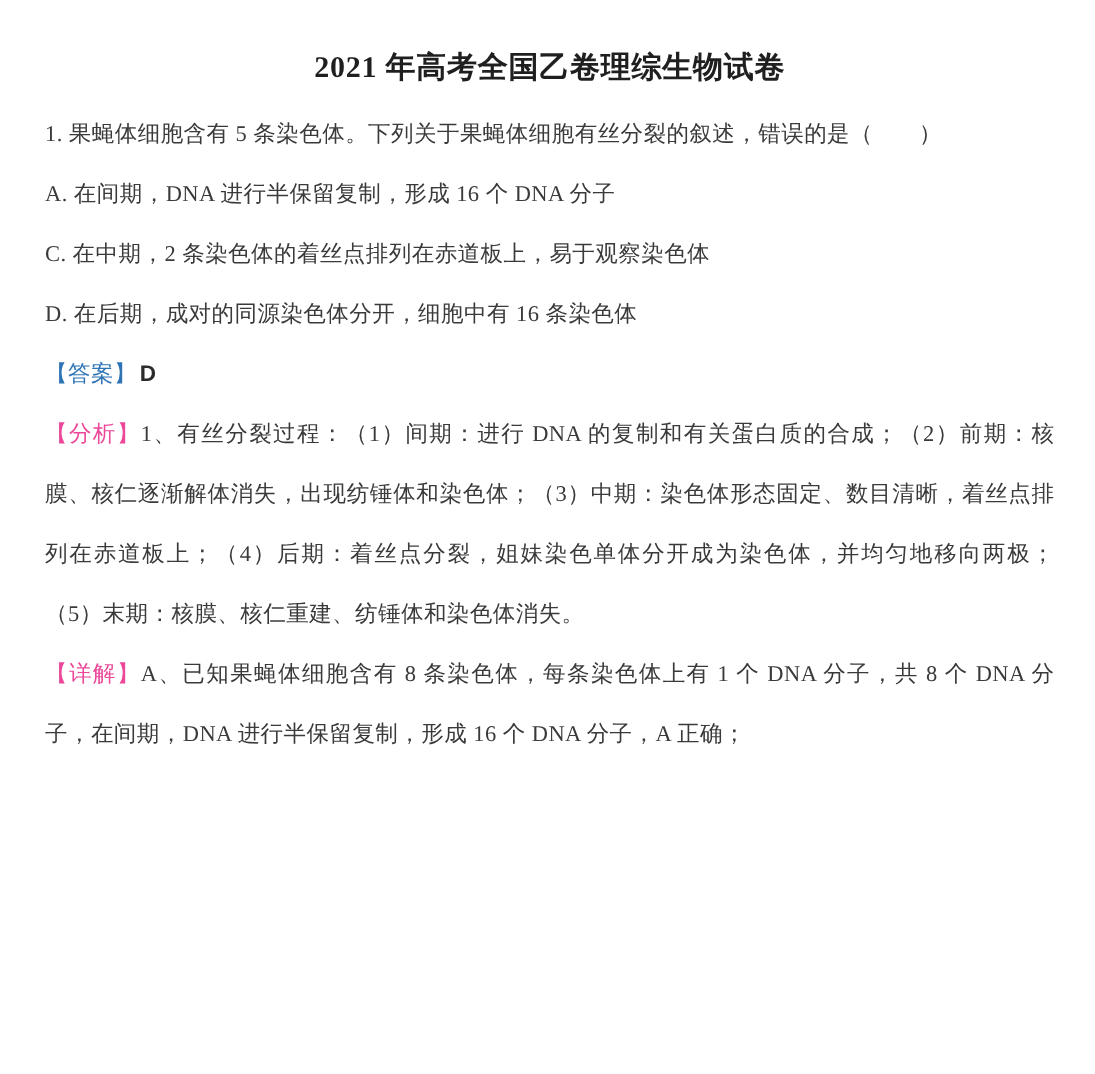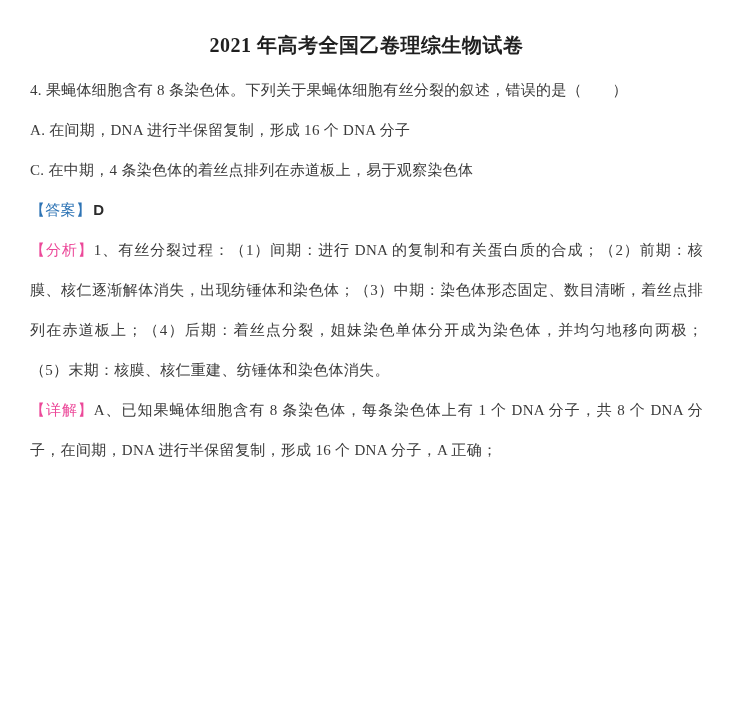--- a/index.html
+++ b/index.html
@@ -48,27 +48,28 @@
     color: #ec4899;
   }
 </style>
 </head>
 <body>
 
 <div class="page">
 
   <h1 class="doc-title">2021 年高考全国乙卷理综生物试卷</h1>
 
-  <p>4. 果蝇体细胞含有 8 条染色体。下列关于果蝇体细胞有丝分裂的叙述，错误的是（　　）</p>
+  <p>1. 果蝇体细胞含有 5 条染色体。下列关于果蝇体细胞有丝分裂的叙述，错误的是（　　）</p>
 
   <p>A. 在间期，DNA 进行半保留复制，形成 16 个 DNA 分子</p>
 
 
-  <p>C. 在中期，4 条染色体的着丝点排列在赤道板上，易于观察染色体</p>
+  <p>C. 在中期，2 条染色体的着丝点排列在赤道板上，易于观察染色体</p>
 
+  <p>D. 在后期，成对的同源染色体分开，细胞中有 16 条染色体</p>
 
   <p>
     <span class="answer-label">【答案】</span><span class="answer-value">D</span>
   </p>
 
 
   <p>
     <span class="para-label">【分析】</span><span>1、有丝分裂过程：（1）间期：进行 DNA 的复制和有关蛋白质的合成；（2）前期：核膜、核仁逐渐解体消失，出现纺锤体和染色体；（3）中期：染色体形态固定、数目清晰，着丝点排列在赤道板上；（4）后期：着丝点分裂，姐妹染色单体分开成为染色体，并均匀地移向两极；（5）末期：核膜、核仁重建、纺锤体和染色体消失。</span>
   </p>
 

